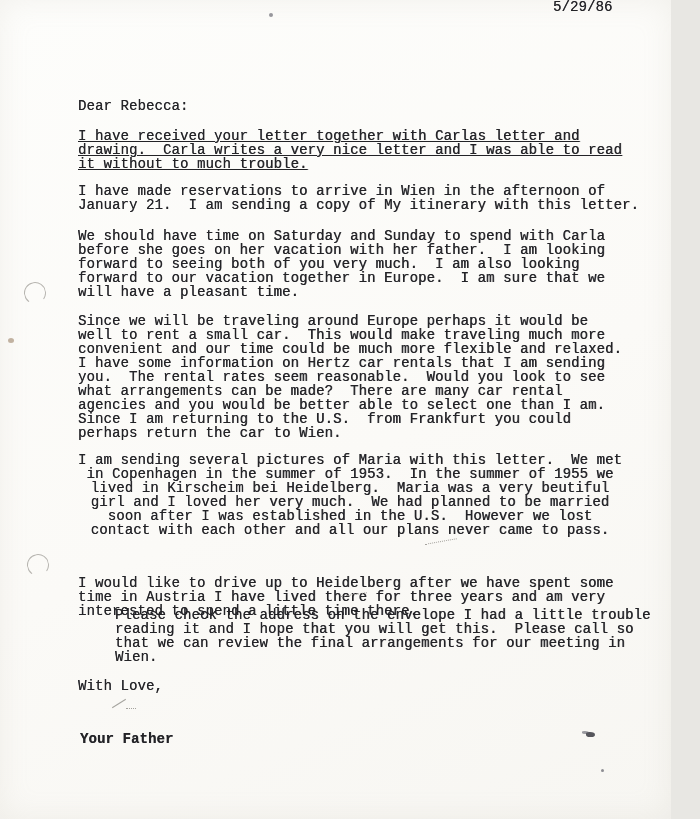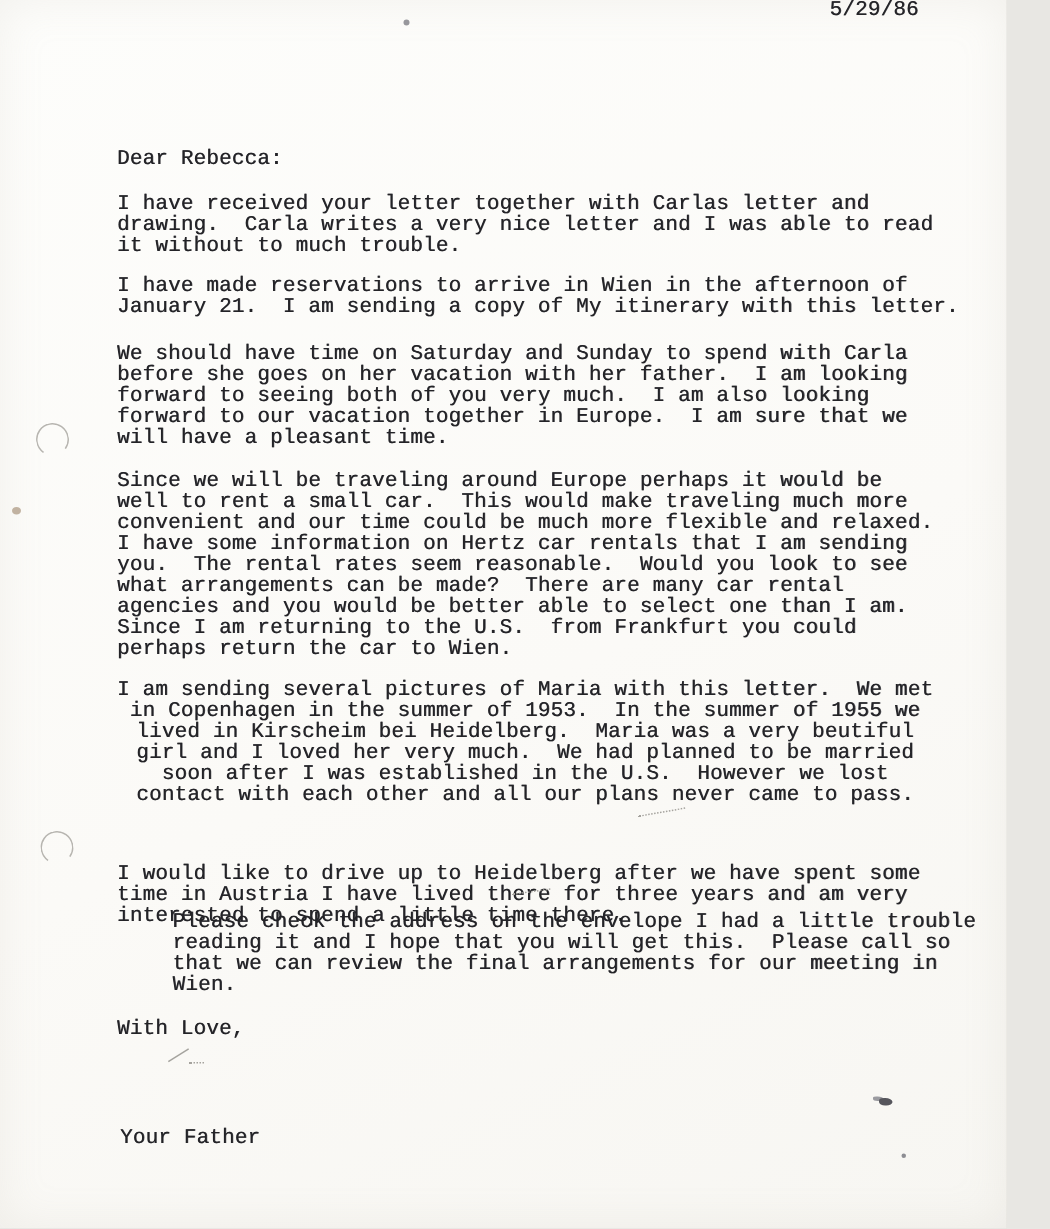--- a/index.html
+++ b/index.html
@@ -22,29 +22,29 @@
   }
   .txt {
     position: absolute;
     left: 78px;
     white-space: pre;
     text-shadow: 0.35px 0 0 rgba(35, 35, 41, 0.75);
   }
   .date      { left: 553px; top: 0px;  }
   .address   { top: 45px;  }
   .salutation{ top: 99px; text-align: right;  }
-  .p1        { top: 129px; }
+  .p1        { top: 129px; text-decoration: underline; }
   .p2        { top: 184px; }
   .p3        { top: 229px; }
   .p4        { top: 314px; }
   .p5        { top: 453px; text-align: center; }
   .p6        { top: 552px; margin-top: 24px; }
   .p7        { top: 608px; margin-left: 37px; }
   .closing   { top: 679px; }
-  .signature { left: 80px; top: 752px; }
+  .signature { left: 80px; top: 732px; font-weight: bold; }
 
   
   .punch {
     position: absolute;
     width: 20px;
     height: 20px;
     border: 1.6px solid #b7b5b0;
     border-bottom-color: transparent;
     border-radius: 50%;
     transform: rotate(-10deg);

